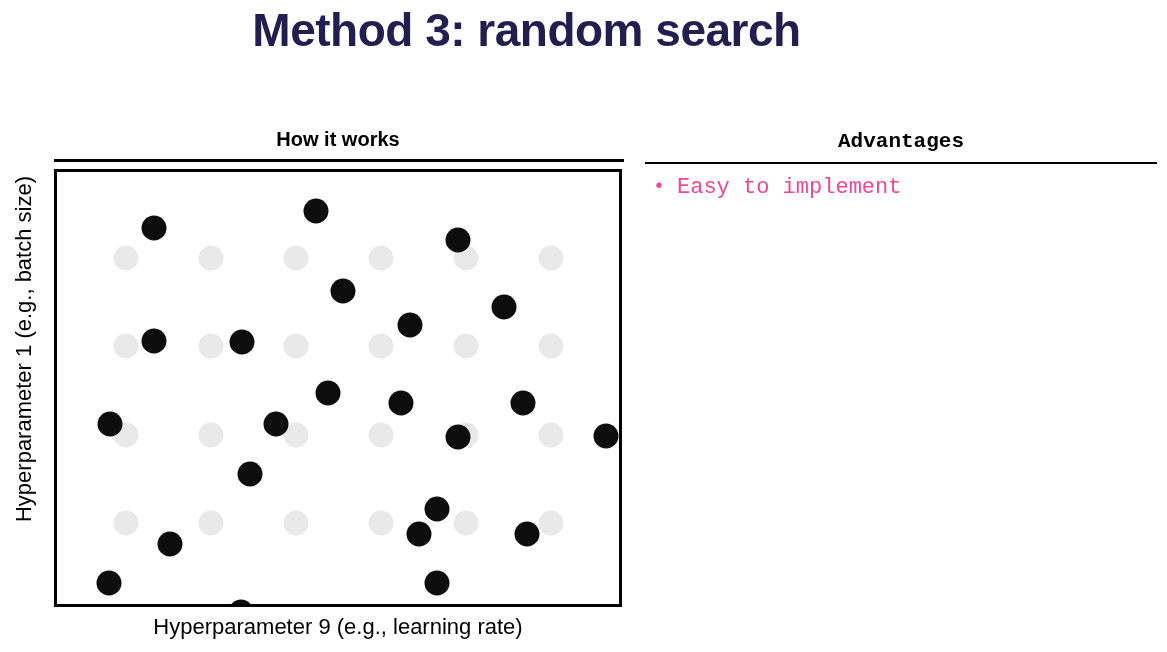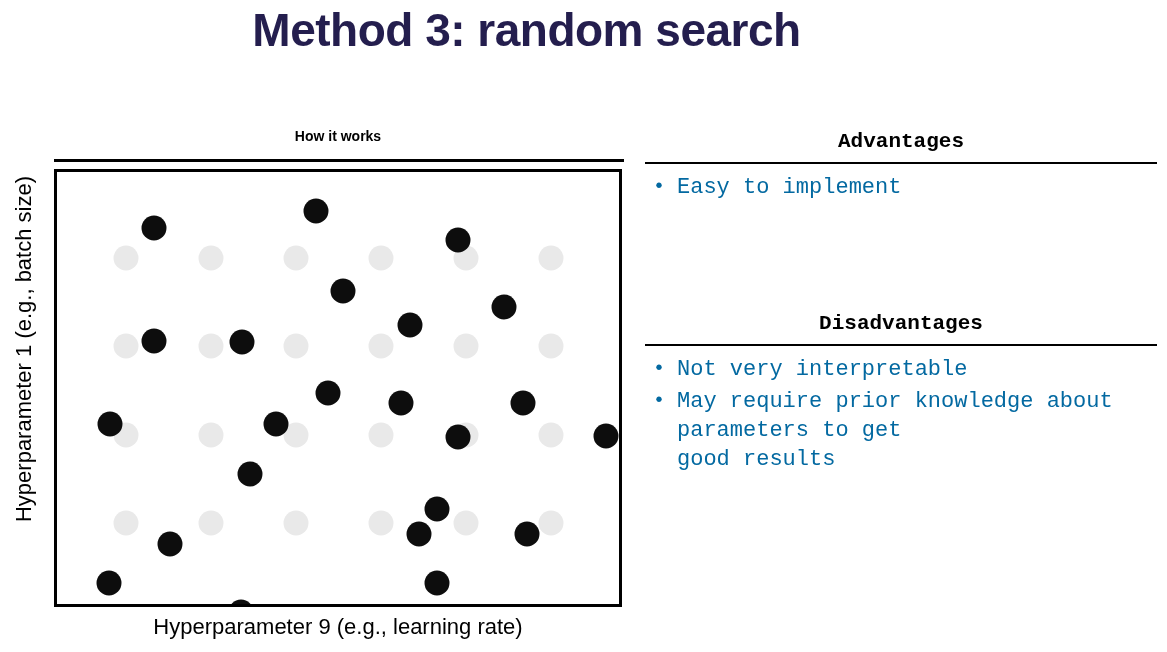--- a/index.html
+++ b/index.html
@@ -32,21 +32,21 @@
   #left-panel {
     position: absolute;
     left: 0; top: 118px;
     width: 640px; height: 534px;
   }
   #how-it-works-heading {
     position: absolute;
     left: 54px; top: 10px;
     width: 568px;
     text-align: center;
-    font-size: 14px;
+    font-size: 20px;
     font-weight: bold;
     color: #000;
   }
   #how-it-works-rule {
     position: absolute;
     left: 54px; top: 41px;
     width: 570px; height: 0;
     border-top: 3px solid #000;
   }
   #plot-box {
@@ -115,21 +115,21 @@
   ul.bullets {
     list-style: none;
     margin: 9px 0 0 0;
     padding: 0;
   }
   ul.bullets li {
     position: relative;
     padding-left: 32px;
     font-size: 22px;
     line-height: 1.32;
-    color: #0369a1;
+    color: #ec4899;
     margin-bottom: 3px;
     white-space: pre-line;
   }
   ul.bullets li::before {
     content: "\2022";
     position: absolute;
     left: 8px; top: -1px;
     font-size: 20px;
     line-height: 1.45;
   }
@@ -203,24 +203,14 @@
 <div id="right-panel">
 
   <div class="section" id="advantages-section">
     <div class="section-heading">Advantages</div>
     <div class="section-rule"></div>
     <ul class="bullets" id="advantages-list">
         <li>Easy to implement</li>
       </ul>
   </div>
 
-  <div class="section" id="disadvantages-section">
-    <div class="section-heading">Disadvantages</div>
-    <div class="section-rule"></div>
-    <ul class="bullets" id="disadvantages-list">
-        <li>Not very interpretable</li>
-        <li>May require prior knowledge about
-parameters to get
-good results</li>
-      </ul>
-  </div>
 
 </div>
 
 </body></html>

